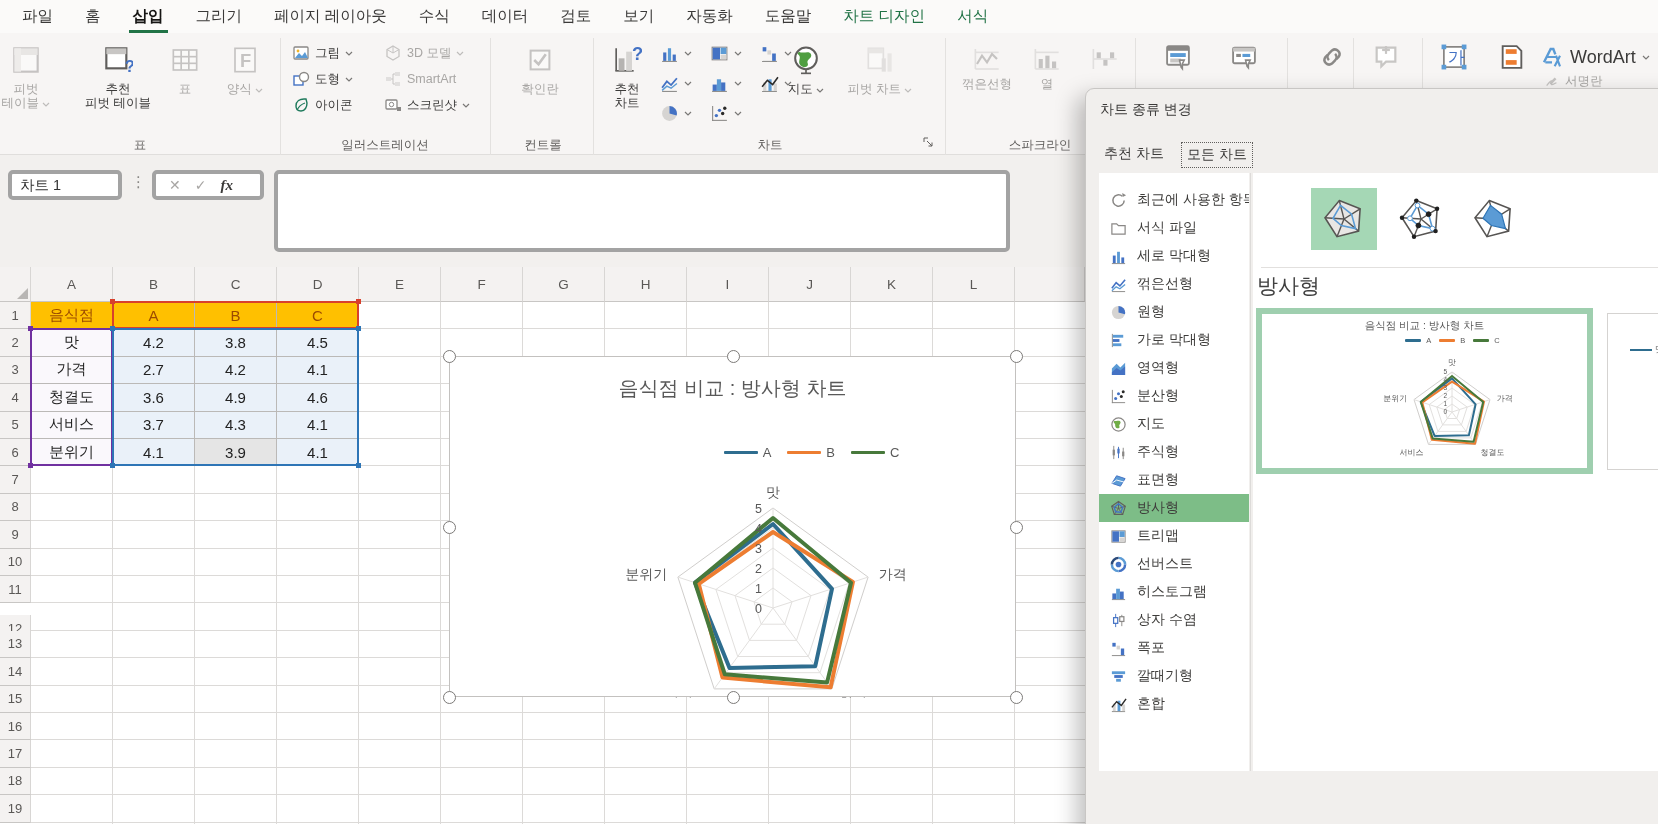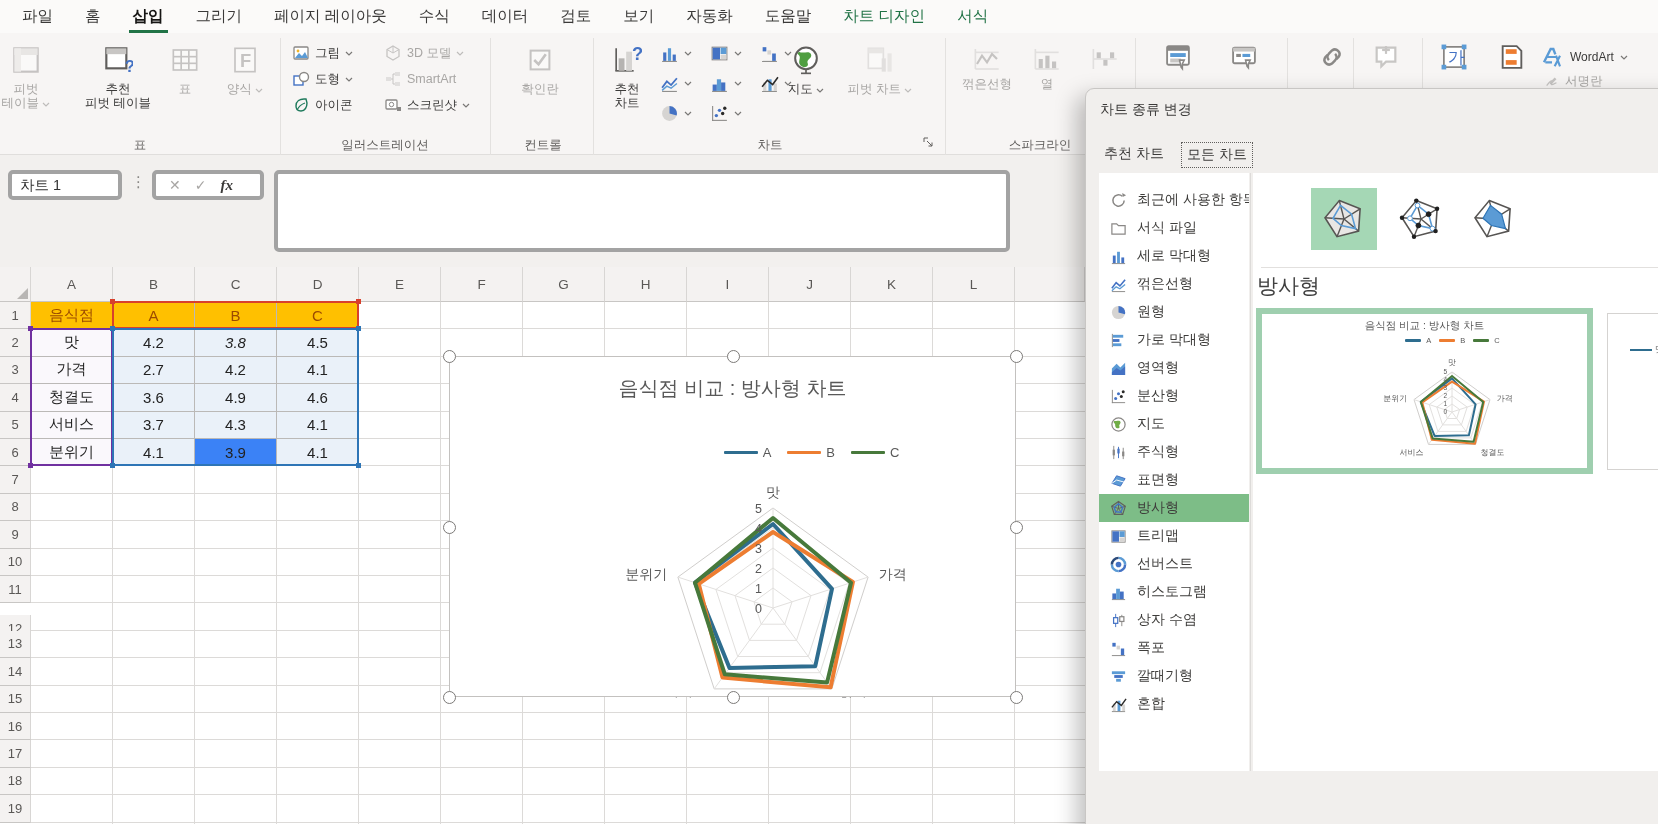--- a/index.html
+++ b/index.html
@@ -491,21 +491,21 @@
             <rect x="5" y="4" width="7" height="3" fill="#ed7d31"></rect>
             <rect x="5" y="11" width="7" height="3" fill="#ed7d31"></rect>
           </svg></span></div>
       <div style="position: absolute; left: 1540px; top: 12px; display: flex; align-items: center; gap: 6px;">
         <span>
           <svg width="24" height="24" viewBox="0 0 18 18">
             <path d="M3 13L8 3l2 0 1.5 4" fill="none" stroke="#5b9bd5" stroke-width="1.8"></path>
             <path d="M5 9h8M4 13h5M12 8l3 8M15 8l-4 8" fill="none" stroke="#5b9bd5" stroke-width="1.6"></path>
           </svg>
         </span>
-        <div style="font-size: 12px; color: rgb(59, 58, 57);">WordArt</div>
+        <div style="font-size: 18px; color: rgb(59, 58, 57);">WordArt</div>
         <span class="chev">
           <svg width="8" height="5" viewBox="0 0 8 5">
             <polyline points="1,1 4,4 7,1" fill="none" stroke="#7a7876" stroke-width="1.2"></polyline>
           </svg>
         </span>
       </div>
       <div class="dis" style="position: absolute; left: 1544px; top: 40px; display: flex; align-items: center; gap: 5px;">
         <span>
           <svg width="16" height="16" viewBox="0 0 18 18">
             <path d="M3 13c3-4 5-6 6-5s-2 4 0 4 3-2 5-2" fill="none" stroke="#8a8886" stroke-width="1.4"></path>
@@ -568,37 +568,37 @@
       <div class="hdrcell" style="left: 0px; top: 500.8px; width: 31px; height: 27.4px; font-size: 13px;">18</div>
       <div class="hdrcell" style="left: 0px; top: 528.2px; width: 31px; height: 27.4px; font-size: 13px; text-align: center;">19</div>
     </div>
   <div id="tablelayer" class="abs" style="left:0;top:267px;width:1085px;height:557px;">
       <div class="tcell" style="left: 31px; top: 35px; width: 82px; height: 27.4px; background: rgb(255, 192, 0); color: rgb(156, 75, 0);">음식점</div>
       <div class="tcell" style="left: 113px; top: 35px; width: 82px; height: 27.4px; background: rgb(255, 192, 0); color: rgb(156, 75, 0);">A</div>
       <div class="tcell" style="left: 195px; top: 35px; width: 82px; height: 27.4px; background: rgb(255, 192, 0); color: rgb(156, 75, 0);">B</div>
       <div class="tcell" style="left: 277px; top: 35px; width: 82px; height: 27.4px; background: rgb(255, 192, 0); color: rgb(156, 75, 0);">C</div>
       <div class="tcell" style="left: 31px; top: 62.4px; width: 82px; height: 27.4px; background: rgb(250, 248, 252); color: rgb(34, 34, 34);">맛</div>
       <div class="tcell" style="left: 113px; top: 62.4px; width: 82px; height: 27.4px; background: rgb(234, 241, 249); color: rgb(34, 34, 34);">4.2</div>
-      <div class="tcell" style="left: 195px; top: 62.4px; width: 82px; height: 27.4px; background: rgb(234, 241, 249); color: rgb(34, 34, 34); font-style: italic;">3.8</div>
+      <div class="tcell" style="left: 195px; top: 62.4px; width: 82px; height: 27.4px; background: rgb(234, 241, 249); color: rgb(34, 34, 34);">3.8</div>
       <div class="tcell" style="left: 277px; top: 62.4px; width: 82px; height: 27.4px; background: rgb(234, 241, 249); color: rgb(34, 34, 34);">4.5</div>
       <div class="tcell" style="left: 31px; top: 89.8px; width: 82px; height: 27.4px; background: rgb(250, 248, 252); color: rgb(34, 34, 34);">가격</div>
       <div class="tcell" style="left: 113px; top: 89.8px; width: 82px; height: 27.4px; background: rgb(234, 241, 249); color: rgb(34, 34, 34);">2.7</div>
       <div class="tcell" style="left: 195px; top: 89.8px; width: 82px; height: 27.4px; background: rgb(234, 241, 249); color: rgb(34, 34, 34);">4.2</div>
       <div class="tcell" style="left: 277px; top: 89.8px; width: 82px; height: 27.4px; background: rgb(234, 241, 249); color: rgb(34, 34, 34);">4.1</div>
       <div class="tcell" style="left: 31px; top: 117.2px; width: 82px; height: 27.4px; background: rgb(250, 248, 252); color: rgb(34, 34, 34);">청결도</div>
       <div class="tcell" style="left: 113px; top: 117.2px; width: 82px; height: 27.4px; background: rgb(234, 241, 249); color: rgb(34, 34, 34);">3.6</div>
       <div class="tcell" style="left: 195px; top: 117.2px; width: 82px; height: 27.4px; background: rgb(234, 241, 249); color: rgb(34, 34, 34);">4.9</div>
       <div class="tcell" style="left: 277px; top: 117.2px; width: 82px; height: 27.4px; background: rgb(234, 241, 249); color: rgb(34, 34, 34);">4.6</div>
       <div class="tcell" style="left: 31px; top: 144.6px; width: 82px; height: 27.4px; background: rgb(250, 248, 252); color: rgb(34, 34, 34);">서비스</div>
       <div class="tcell" style="left: 113px; top: 144.6px; width: 82px; height: 27.4px; background: rgb(234, 241, 249); color: rgb(34, 34, 34);">3.7</div>
       <div class="tcell" style="left: 195px; top: 144.6px; width: 82px; height: 27.4px; background: rgb(234, 241, 249); color: rgb(34, 34, 34);">4.3</div>
       <div class="tcell" style="left: 277px; top: 144.6px; width: 82px; height: 27.4px; background: rgb(234, 241, 249); color: rgb(34, 34, 34);">4.1</div>
       <div class="tcell" style="left: 31px; top: 172px; width: 82px; height: 27.4px; background: rgb(250, 248, 252); color: rgb(34, 34, 34);">분위기</div>
       <div class="tcell" style="left: 113px; top: 172px; width: 82px; height: 27.4px; background: rgb(234, 241, 249); color: rgb(34, 34, 34);">4.1</div>
-      <div class="tcell" style="left: 195px; top: 172px; width: 82px; height: 27.4px; background: #3b82f6; color: rgb(34, 34, 34);">3.9</div>
+      <div class="tcell" style="left: 195px; top: 172px; width: 82px; height: 27.4px; background: #e5e5e5; color: rgb(34, 34, 34);">3.9</div>
       <div class="tcell" style="left: 277px; top: 172px; width: 82px; height: 27.4px; background: rgb(234, 241, 249); color: rgb(34, 34, 34);">4.1</div>
       <div class="rangebox" style="left: 112px; top: 34px; width: 247px; height: 28.4px; border: 2px solid rgb(216, 64, 44);"></div>
       <div class="hsq" style="left: 110px; top: 32px; background: rgb(216, 64, 44);"></div>
       <div class="hsq" style="left: 356px; top: 32px; background: rgb(216, 64, 44);"></div>
       <div class="hsq" style="left: 110px; top: 59.4px; background: rgb(216, 64, 44);"></div>
       <div class="hsq" style="left: 356px; top: 59.4px; background: rgb(216, 64, 44);"></div>
       <div class="rangebox" style="left: 30px; top: 61.4px; width: 83px; height: 138px; border: 2px solid rgb(112, 48, 160);"></div>
       <div class="hsq" style="left: 28px; top: 59.4px; background: rgb(112, 48, 160);"></div>
       <div class="hsq" style="left: 110px; top: 59.4px; background: rgb(112, 48, 160);"></div>
       <div class="hsq" style="left: 28px; top: 196.4px; background: rgb(112, 48, 160);"></div>

